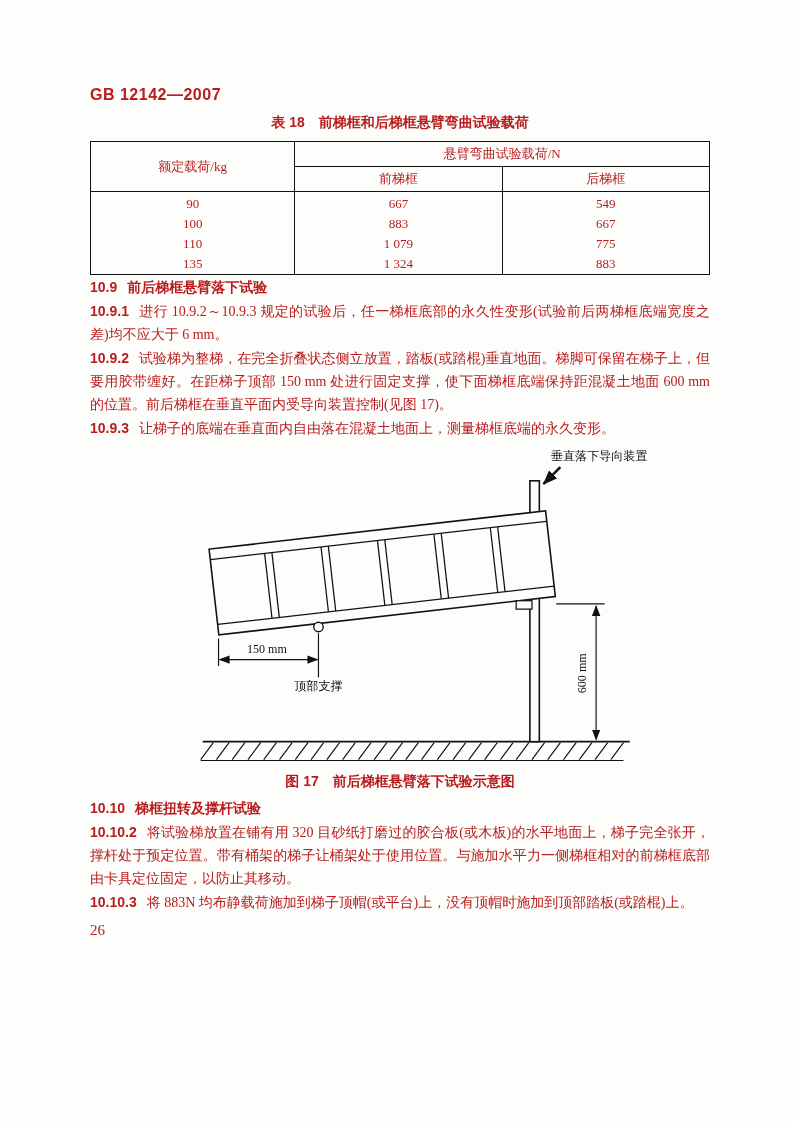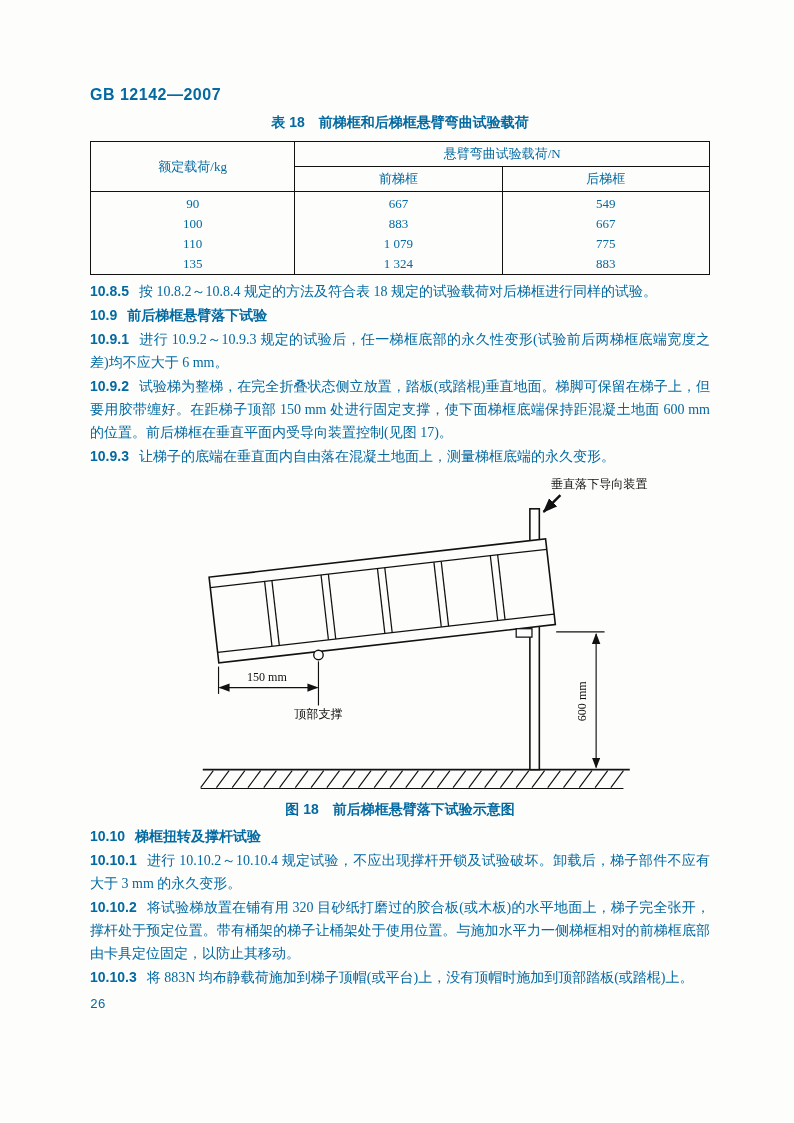--- a/index.html
+++ b/index.html
@@ -3,21 +3,21 @@
 <meta charset="utf-8">
 <style>
   * { margin:0; padding:0; box-sizing:border-box; }
   html,body { background:#e8e8e8; }
   body { font-family:"Liberation Serif","DejaVu Serif",serif; }
   .page {
     position:relative;
     width:794px; height:1123px;
     margin:0 auto;
     background:#fdfdfc;
-    color:#0369a1;
+    color:#b91c1c;
     padding:86px 84px 0 90px;
     overflow:hidden;
   }
   .doc-number {
     font-family:"Liberation Sans","DejaVu Sans",sans-serif;
     font-weight:bold; font-size:16px; letter-spacing:0.5px;
   }
   .table-title {
     text-align:center; font-weight:bold; font-size:14px;
     font-family:"Liberation Sans","DejaVu Sans",sans-serif;
@@ -53,21 +53,21 @@
     text-align:center; font-weight:bold; font-size:14px;
     font-family:"Liberation Sans","DejaVu Sans",sans-serif;
     margin:4px 0 6px;
   }
   .svg-label {
     font-size:11.5px;
     font-family:"Liberation Serif","DejaVu Serif",serif;
     fill:#111;
   }
   .page-number {
-    font-size:13px; margin-top:8px;font-family:Liberation Mono, monospace;
+    font-size:15px; margin-top:8px;
   }
 </style>
 </head>
 <body>
 
 <div class="page">
 
   <div class="doc-number">GB 12142—2007</div>
 
   <div class="table-title">表 18　前梯框和后梯框悬臂弯曲试验载荷</div>
@@ -103,21 +103,20 @@
         <td class="dt">775</td>
       </tr>
       <tr class="last-data">
         <td class="dt">135</td>
         <td class="dt">1 324</td>
         <td class="dt">883</td>
       </tr>
     </tbody>
   </table>
 
-  <p class="para space-above"><span class="num">10.8.5</span><span class="txt">按 10.8.2～10.8.4 规定的方法及符合表 18 规定的试验载荷对后梯框进行同样的试验。</span></p>
 
   <p class="para heading"><span class="num">10.9</span><span class="txt">前后梯框悬臂落下试验</span></p>
 
   <p class="para"><span class="num">10.9.1</span><span class="txt">进行 10.9.2～10.9.3 规定的试验后，任一梯框底部的永久性变形(试验前后两梯框底端宽度之差)均不应大于 6 mm。</span></p>
 
   <p class="para"><span class="num">10.9.2</span><span class="txt">试验梯为整梯，在完全折叠状态侧立放置，踏板(或踏棍)垂直地面。梯脚可保留在梯子上，但要用胶带缠好。在距梯子顶部 150 mm 处进行固定支撑，使下面梯框底端保持距混凝土地面 600 mm 的位置。前后梯框在垂直平面内受导向装置控制(见图 17)。</span></p>
 
   <p class="para"><span class="num">10.9.3</span><span class="txt">让梯子的底端在垂直面内自由落在混凝土地面上，测量梯框底端的永久变形。</span></p>
 
   <div class="figure">
@@ -173,25 +172,24 @@
         <line x1="388" y1="152" x2="434" y2="152"></line>
         <line x1="426" y1="154" x2="426" y2="281" marker-start="url(#ah)" marker-end="url(#ah)"></line>
       </g>
       <text class="svg-label" transform="translate(416,218) rotate(-90)" text-anchor="middle">600 mm</text>
 
       <line x1="392" y1="22" x2="376" y2="38" stroke="#111" stroke-width="2.4" marker-end="url(#ahBig)"></line>
       <text class="svg-label" x="383" y="15" text-anchor="start">垂直落下导向装置</text>
     </svg>
   </div>
 
-  <div class="fig-caption">图 18　前后梯框悬臂落下试验示意图</div>
+  <div class="fig-caption">图 17　前后梯框悬臂落下试验示意图</div>
 
   <p class="para heading"><span class="num">10.10</span><span class="txt">梯框扭转及撑杆试验</span></p>
 
-  <p class="para"><span class="num">10.10.1</span><span class="txt">进行 10.10.2～10.10.4 规定试验，不应出现撑杆开锁及试验破坏。卸载后，梯子部件不应有大于 3 mm 的永久变形。</span></p>
 
   <p class="para"><span class="num">10.10.2</span><span class="txt">将试验梯放置在铺有用 320 目砂纸打磨过的胶合板(或木板)的水平地面上，梯子完全张开，撑杆处于预定位置。带有桶架的梯子让桶架处于使用位置。与施加水平力一侧梯框相对的前梯框底部由卡具定位固定，以防止其移动。</span></p>
 
   <p class="para"><span class="num">10.10.3</span><span class="txt">将 883N 均布静载荷施加到梯子顶帽(或平台)上，没有顶帽时施加到顶部踏板(或踏棍)上。</span></p>
 
 
   <div class="page-number">26</div>
 
 </div>
 

